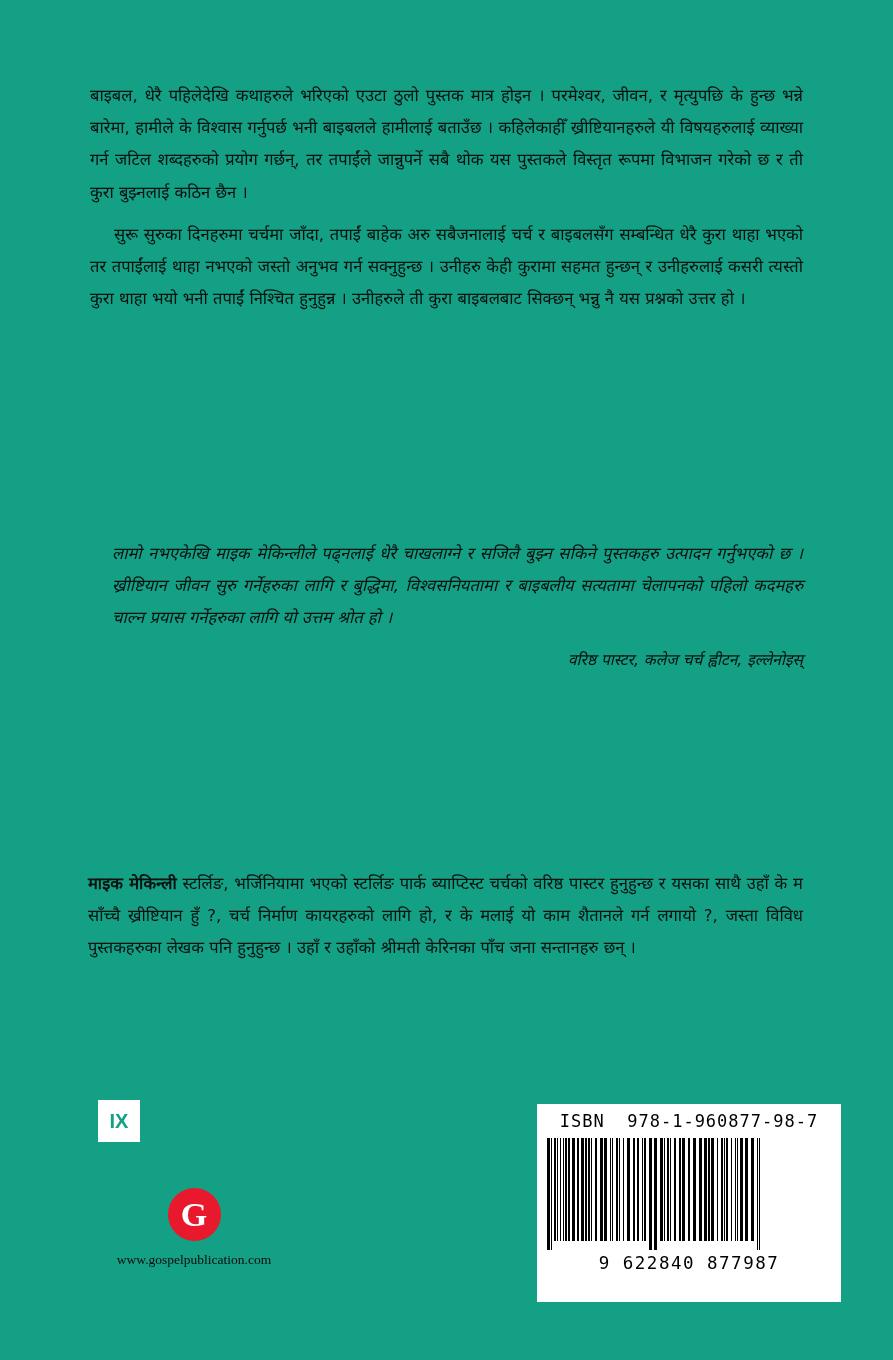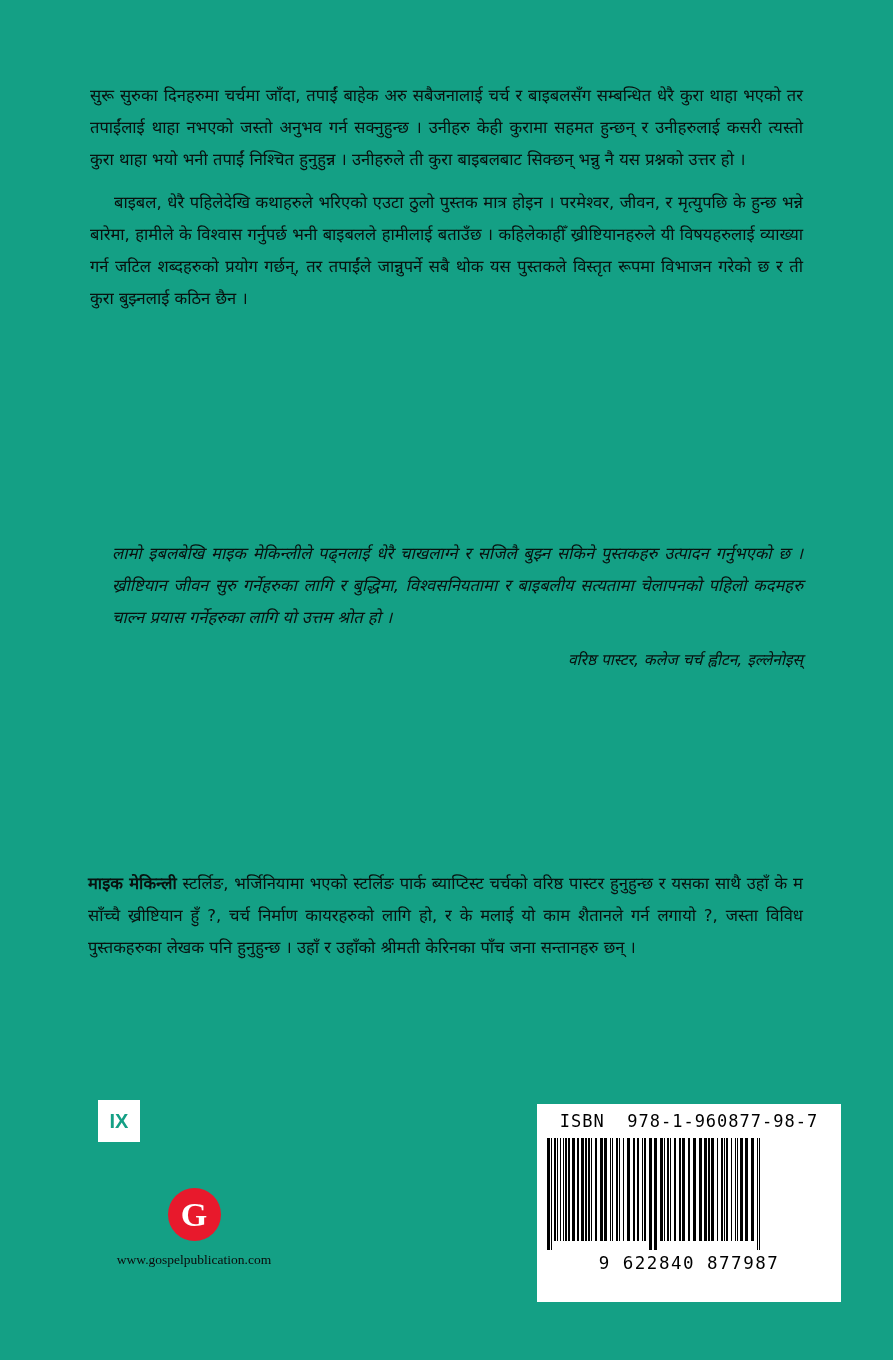--- a/index.html
+++ b/index.html
@@ -204,26 +204,26 @@
     margin-top: 3px;
     color: #000;
   }
 </style>
 </head>
 <body>
 
 <div class="page">
 
   <div class="body-block" id="intro-text">
+    <p>बाइबल, धेरै पहिलेदेखि कथाहरुले भरिएको एउटा ठुलो पुस्तक मात्र होइन । परमेश्वर, जीवन, र मृत्युपछि के हुन्छ भन्ने बारेमा, हामीले के विश्वास गर्नुपर्छ भनी बाइबलले हामीलाई बताउँछ । कहिलेकाहीँ ख्रीष्टियानहरुले यी विषयहरुलाई व्याख्या गर्न जटिल शब्दहरुको प्रयोग गर्छन्, तर तपाईंले जान्नुपर्ने सबै थोक यस पुस्तकले विस्तृत रूपमा विभाजन गरेको छ र ती कुरा बुझ्नलाई कठिन छैन ।</p>
     <p>सुरू सुरुका दिनहरुमा चर्चमा जाँदा, तपाईं बाहेक अरु सबैजनालाई चर्च र बाइबलसँग सम्बन्धित धेरै कुरा थाहा भएको तर तपाईंलाई थाहा नभएको जस्तो अनुभव गर्न सक्नुहुन्छ । उनीहरु केही कुरामा सहमत हुन्छन् र उनीहरुलाई कसरी त्यस्तो कुरा थाहा भयो भनी तपाईं निश्चित हुनुहुन्न । उनीहरुले ती कुरा बाइबलबाट सिक्छन् भन्नु नै यस प्रश्नको उत्तर हो ।</p>
-    <p>बाइबल, धेरै पहिलेदेखि कथाहरुले भरिएको एउटा ठुलो पुस्तक मात्र होइन । परमेश्वर, जीवन, र मृत्युपछि के हुन्छ भन्ने बारेमा, हामीले के विश्वास गर्नुपर्छ भनी बाइबलले हामीलाई बताउँछ । कहिलेकाहीँ ख्रीष्टियानहरुले यी विषयहरुलाई व्याख्या गर्न जटिल शब्दहरुको प्रयोग गर्छन्, तर तपाईंले जान्नुपर्ने सबै थोक यस पुस्तकले विस्तृत रूपमा विभाजन गरेको छ र ती कुरा बुझ्नलाई कठिन छैन ।</p>
   </div>
 
   <div class="endorsement">
-    <div>लामो इबलबेखि माइक मेकिन्लीले पढ्नलाई धेरै चाखलाग्ने र सजिलै बुझ्न सकिने पुस्तकहरु उत्पादन गर्नुभएको छ । ख्रीष्टियान जीवन सुरु गर्नेहरुका लागि र बुद्धिमा, विश्वसनियतामा र बाइबलीय सत्यतामा चेलापनको पहिलो कदमहरु चाल्न प्रयास गर्नेहरुका लागि यो उत्तम श्रोत हो ।</div>
+    <div>लामो नभएकेखि माइक मेकिन्लीले पढ्नलाई धेरै चाखलाग्ने र सजिलै बुझ्न सकिने पुस्तकहरु उत्पादन गर्नुभएको छ । ख्रीष्टियान जीवन सुरु गर्नेहरुका लागि र बुद्धिमा, विश्वसनियतामा र बाइबलीय सत्यतामा चेलापनको पहिलो कदमहरु चाल्न प्रयास गर्नेहरुका लागि यो उत्तम श्रोत हो ।</div>
     <div class="endorser-role">वरिष्ठ पास्टर, कलेज चर्च ह्वीटन, इल्लेनोइस्</div>
   </div>
 
   <div class="body-block" id="author-bio">
     <p><span class="bio-name">माइक मेकिन्ली</span><span> स्टर्लिङ, भर्जिनियामा भएको स्टर्लिङ पार्क ब्याप्टिस्ट चर्चको वरिष्ठ पास्टर हुनुहुन्छ र यसका साथै उहाँ के म साँच्चै ख्रीष्टियान हुँ ?, चर्च निर्माण कायरहरुको लागि हो, र के मलाई यो काम शैतानले गर्न लगायो ?, जस्ता विविध पुस्तकहरुका लेखक पनि हुनुहुन्छ । उहाँ र उहाँको श्रीमती केरिनका पाँच जना सन्तानहरु छन् ।</span></p>
   </div>
 
   <div class="ninemarks">
     <div class="nm-mark">
       <div class="nm-inner">

